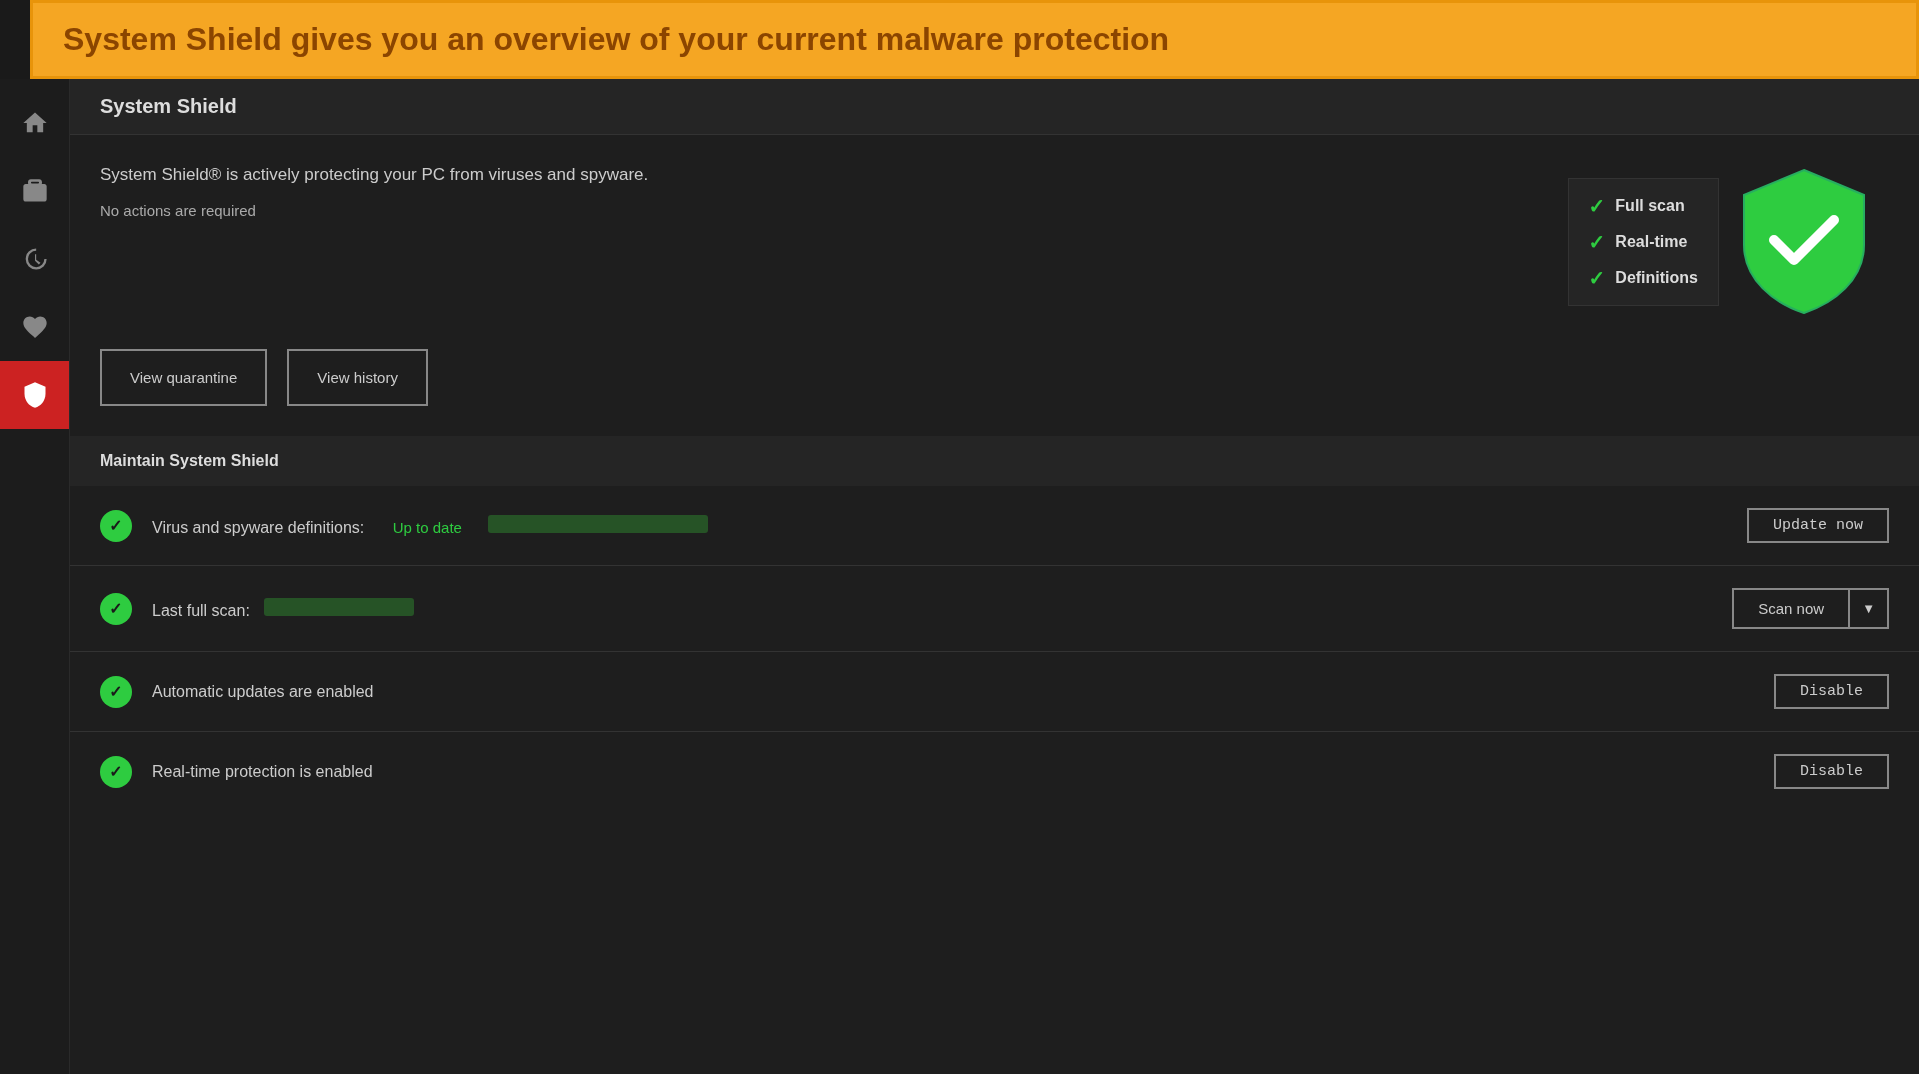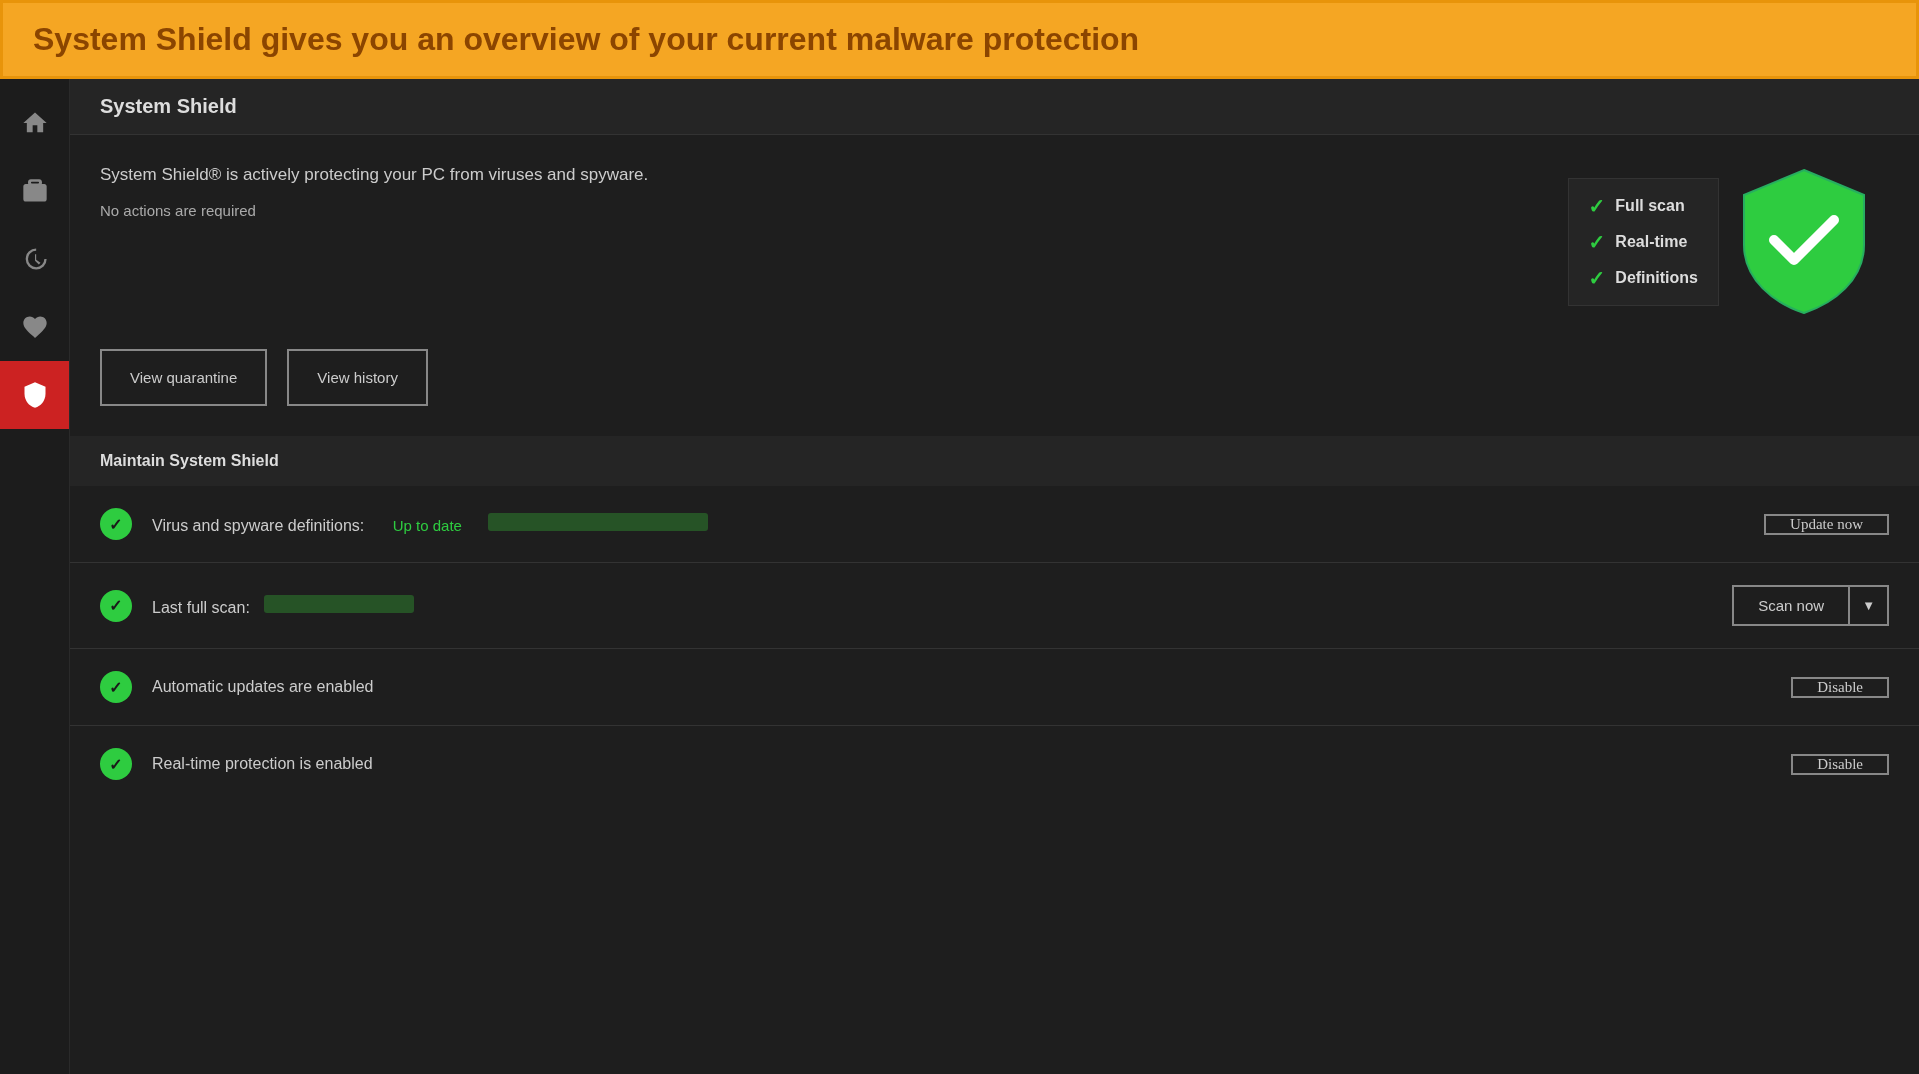--- a/index.html
+++ b/index.html
@@ -14,20 +14,21 @@
       flex-direction: column;
     }
 
     
     .top-banner {
       background: #f5a623;
       border: 3px solid #e8940a;
       padding: 18px 30px;
       display: flex;
       align-items: center;
+      margin-left: 30px;
     }
     .top-banner-text {
       color: #8B4500;
       font-size: 32px;
       font-weight: 700;
     }
 
     
     .main-layout {
       display: flex;
@@ -212,24 +213,24 @@
       width: 150px;
       height: 18px;
       border-radius: 3px;
       margin-left: 10px;
       opacity: 0.7;
     }
     .btn-action {
       background: transparent;
       border: 2px solid #888;
       color: #ccc;
-      padding: 0 24px;
-      font-size: 15px;
-      cursor: pointer;
-      font-family: Liberation Serif, serif;
+      padding: 7px 24px;
+      font-size: 15px;
+      cursor: pointer;
+      font-family: Liberation Mono, monospace;
       white-space: nowrap;
     }
     .btn-split {
       display: flex;
     }
     .btn-split-main {
       background: transparent;
       border: 2px solid #888;
       border-right: none;
       color: #ccc;

